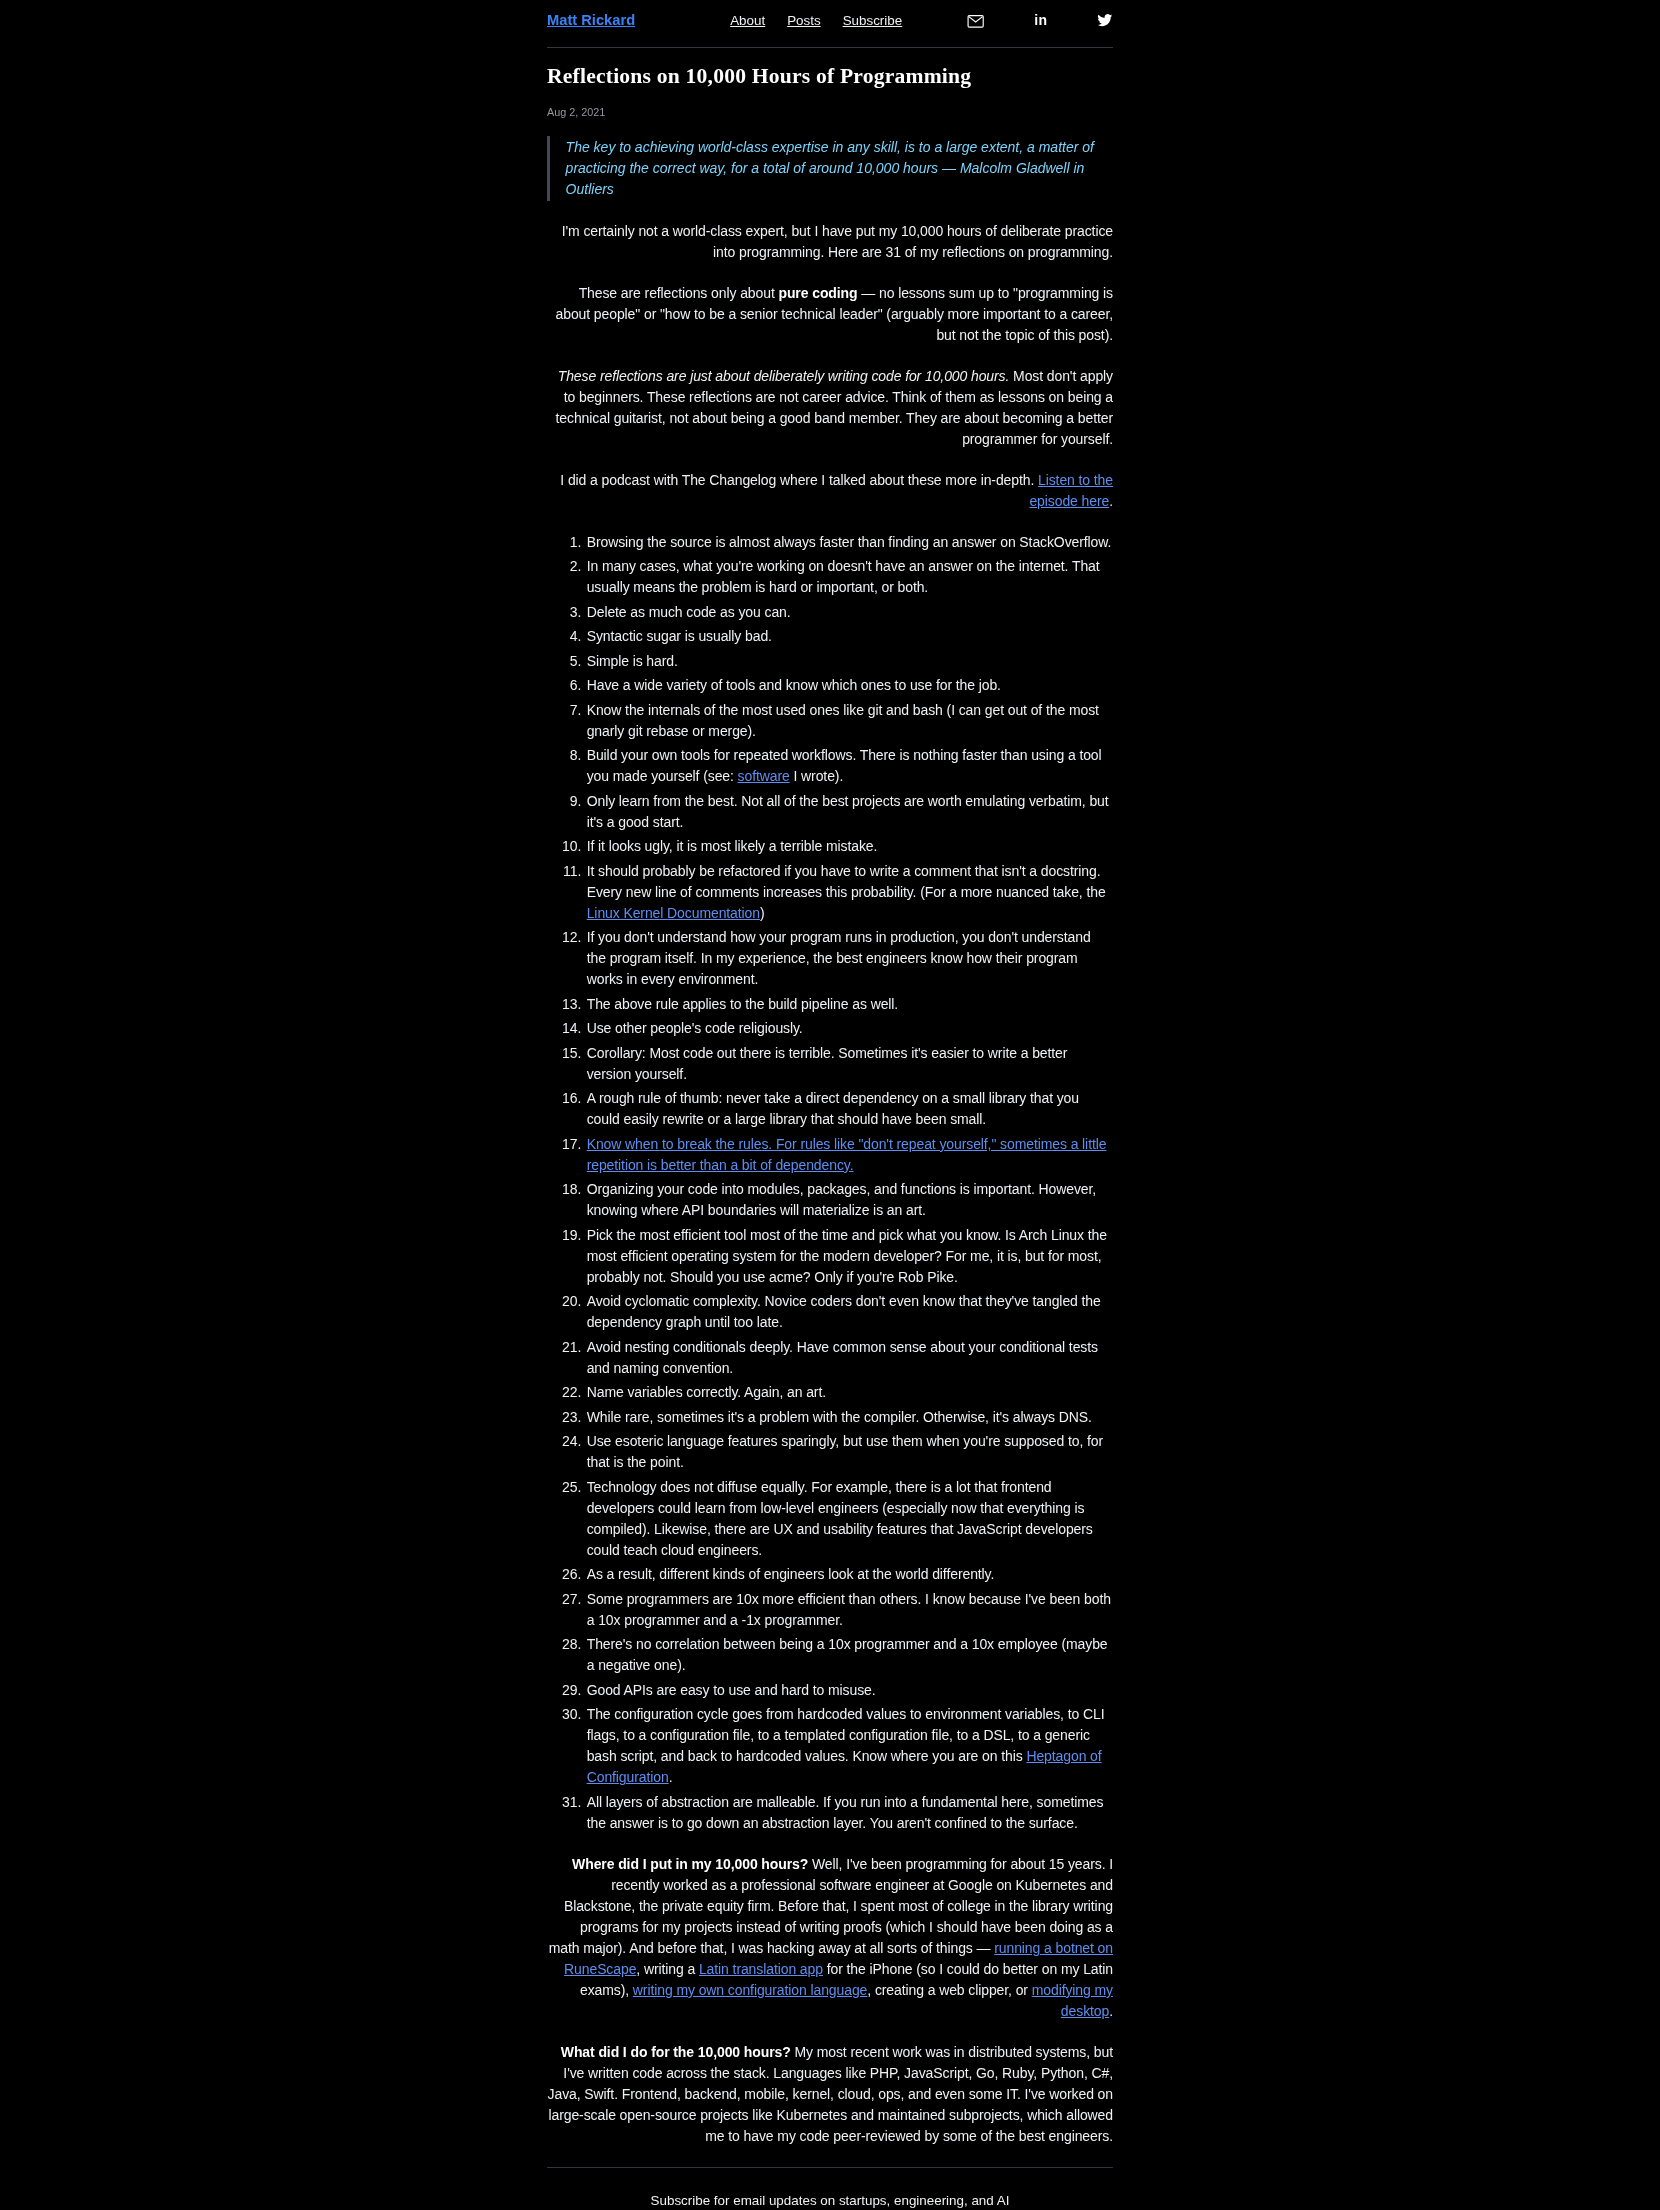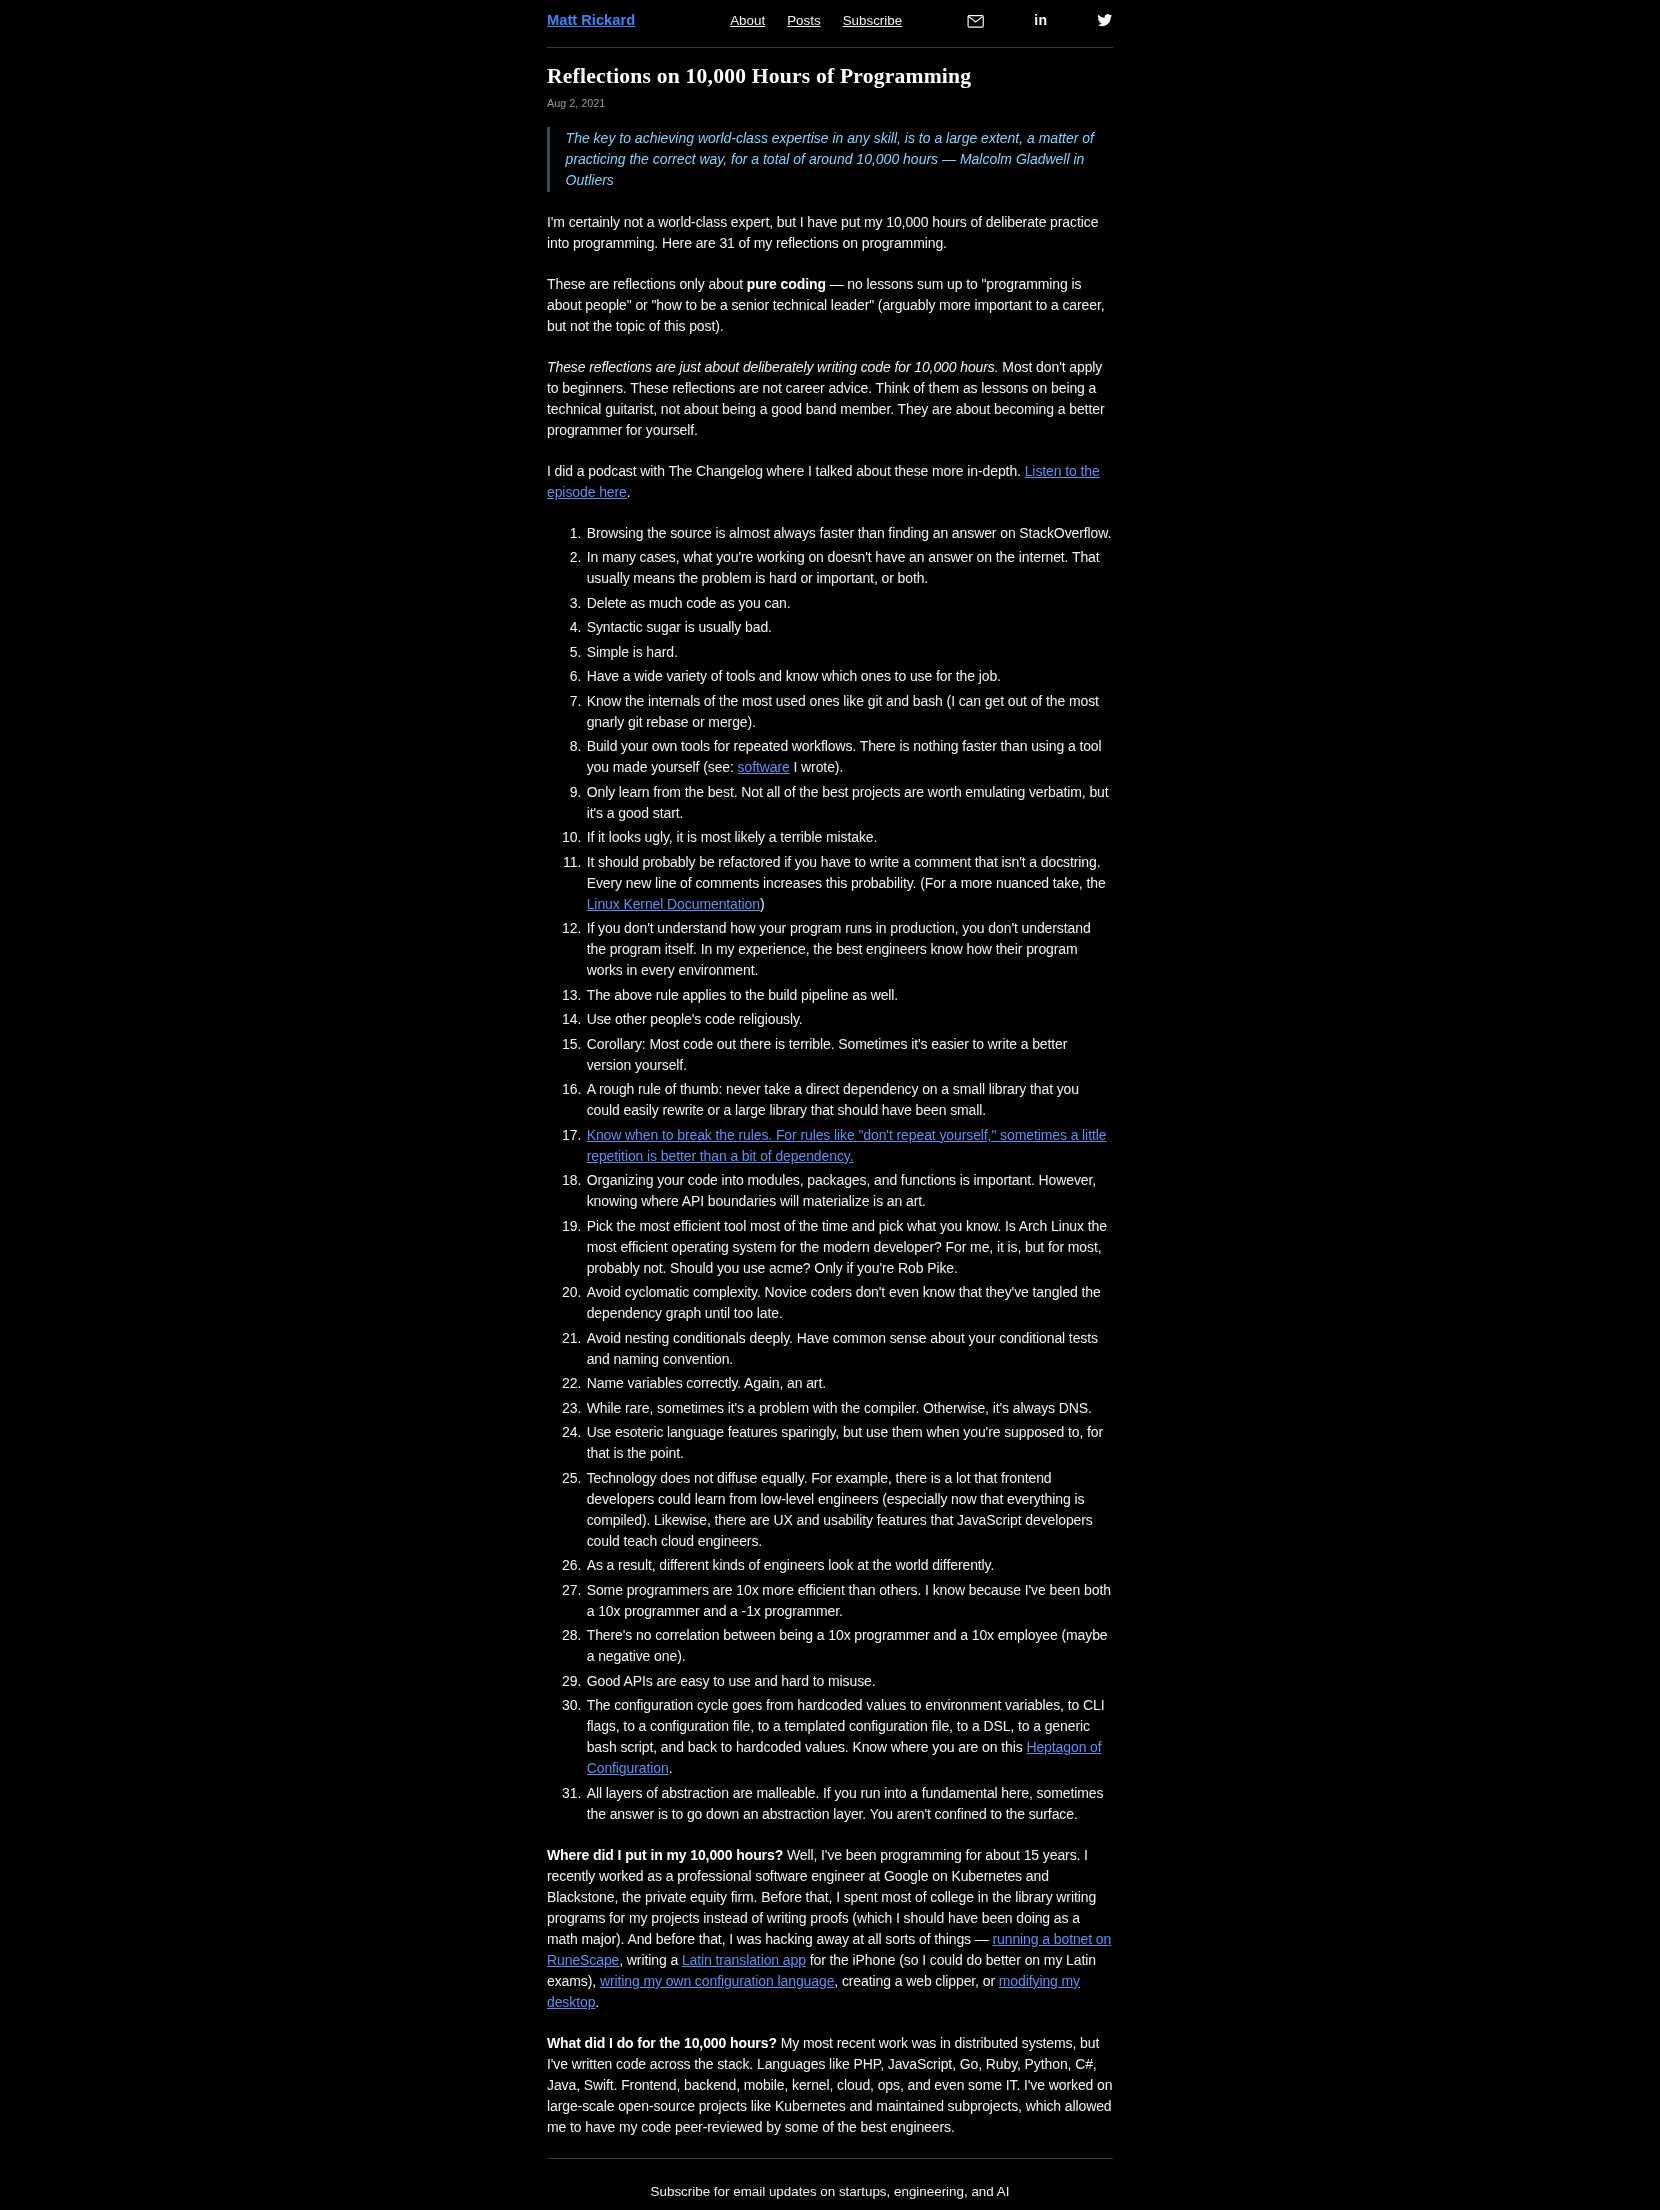--- a/index.html
+++ b/index.html
@@ -13,23 +13,23 @@
   
   header{display:flex;align-items:center;padding:10.4px 0 15.6px;border-bottom:0.9px solid #36373c;}
   .brand{font-weight:700;font-size:14.7px;color:#3b82f6;text-decoration:underline;cursor:pointer;line-height:21px;}
   nav{display:flex;gap:22px;margin-left:95px;}
   nav a{color:#f0f1f3;text-decoration:underline;font-size:13.4px;cursor:pointer;line-height:21px;}
   .icons{margin-left:auto;display:flex;gap:50px;}
   .icons .ic{display:flex;align-items:center;cursor:pointer;}
   .li-in{font-weight:700;font-size:14px;color:#fff;letter-spacing:0.4px;line-height:17.3px;font-family:"Liberation Sans",sans-serif;}
   
   h1{font-family:"Liberation Serif",serif;font-size:21.6px;font-weight:700;color:#fff;margin:14px 0 0;line-height:29px;letter-spacing:0.2px;}
-  .date{font-size:10.8px;color:#98989d;margin-top:5px;line-height:15.6px;}
+  .date{font-size:10.8px;color:#98989d;margin-top:14px;line-height:15.6px;}
   blockquote{margin:15.6px 0 0;border-left:3.5px solid #3f4a58;padding:0.9px 0 0.9px 15.6px;font-style:italic;font-size:14px;line-height:21px;color:#7dd3fc;}
-  .prose p{font-size:14px;line-height:21px;margin:20px 0;letter-spacing:-0.1px;}
+  .prose p{font-size:14px;line-height:21px;margin:20px 0;letter-spacing:-0.1px;text-align:right;}
   ol{margin:14px 0 0;padding-left:38px;}
   ol li{font-size:14px;line-height:21px;margin-bottom:3.5px;padding-left:1.7px;letter-spacing:-0.1px;}
   .b{font-weight:700;color:#fff;}
   .i{font-style:italic;}
   .link{color:#5e8ef0;text-decoration:underline;cursor:pointer;}
   
   footer{margin-top:5.2px;border-top:0.9px solid #31343c;border-bottom:0.9px solid #31343c;text-align:center;padding:21.6px 0 11.2px;}
   .foot-msg{font-size:13.4px;line-height:21px;color:#f0f1f3;}
   .foot-link{display:inline-block;margin-top:11.2px;font-size:14px;line-height:21px;color:#3f7de2;cursor:pointer;text-decoration:none;}
 </style>

